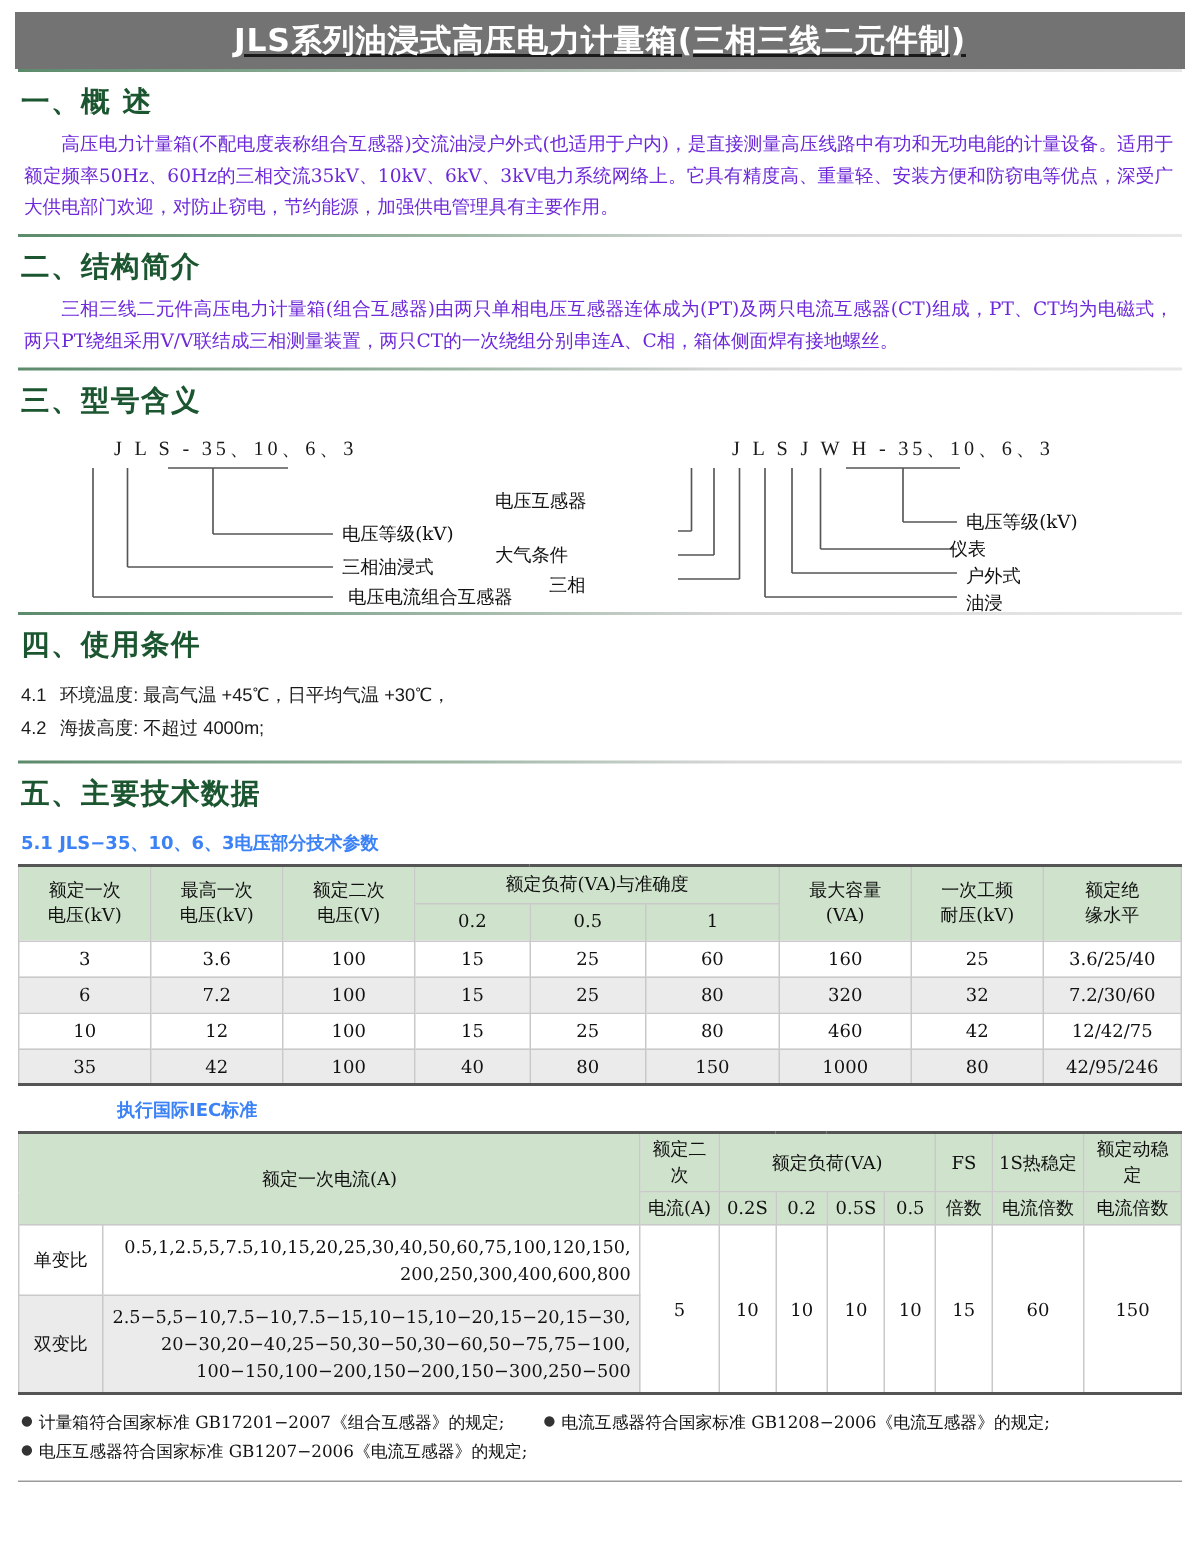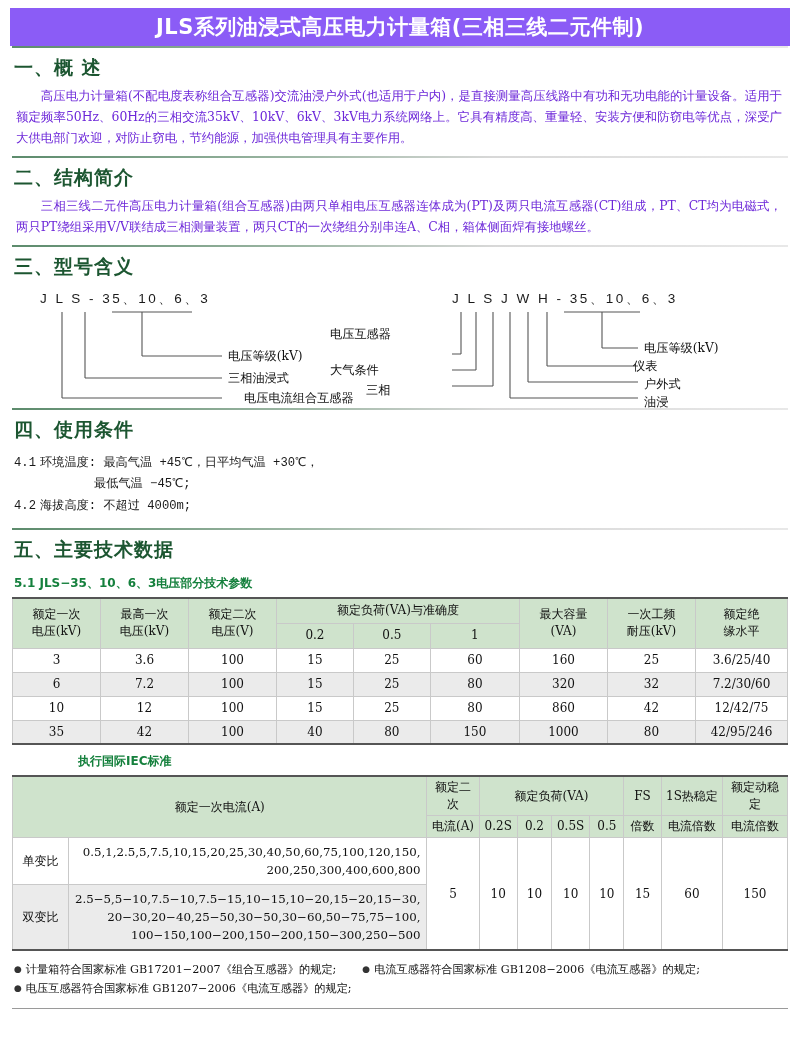--- a/index.html
+++ b/index.html
@@ -8,24 +8,25 @@
     background: #ffffff;
     font-family: "DejaVu Sans", "Liberation Sans", sans-serif;
     color: #1a1a1a;
   }
   body { width: 800px; min-height: 1044px; position: relative; }
 
   
   .banner {
     margin: 8px 10px 0 10px;
     height: 38px;
-    background: #8b5cf6;
+    background: #737373;
     display: flex;
     align-items: center;
     justify-content: center;
+    text-decoration: underline;
   }
   .banner-title {
     color: #ffffff;
     font-size: 21px;
     font-weight: bold;
     letter-spacing: 0.5px;
     white-space: nowrap;
   }
 
   
@@ -56,58 +57,59 @@
   
   .models {
     position: relative;
     height: 118px;
     margin: 6px 0 0 0;
   }
   .model { position: absolute; top: 0; }
   .model-left { left: 40px; }
   .model-right { left: 452px; }
   .code {
-    font-family: Liberation Sans, sans-serif;
+    font-family: Liberation Serif, serif;
     font-size: 13.5px;
     letter-spacing: 2.5px;
     white-space: nowrap;
     color: #1a1a1a;
     height: 20px;
+    margin-left: 36px;
   }
   .lines { position: absolute; top: 20px; left: 0; }
   .lbl {
     position: absolute;
     font-family: "DejaVu Serif", "Liberation Serif", serif;
     font-size: 12.2px;
     white-space: nowrap;
     color: #111;
   }
 
   
   .cond-wrap {
     display: flex;
     padding: 6px 14px 10px 14px;
-    font-family: Liberation Mono, monospace;
+    font-family: Liberation Sans, sans-serif;
     font-size: 12.2px;
     line-height: 21px;
     align-items: center;
   }
   .cond-col { width: 50%; }
   .cond-col.right { padding-left: 14px; }
   .cond-item { display: flex; margin-bottom: 1px; }
   .cond-no { width: 26px; flex: none; }
   .cond-body { flex: 1; }
   .cond-ind { padding-left: 54px; }
 
   
   .tbl-cap {
     font-size: 12px;
     font-weight: bold;
     padding: 8px 0 5px 14px;
-    color: #15803d;
+    color: #3b82f6;
     font-family: "DejaVu Sans", "Liberation Sans", sans-serif;
     display: flex;
   }
   .tbl-cap .note { font-weight: bold; margin-left: 64px; }
 
   table {
     border-collapse: collapse;
     width: 776px;
     margin: 0 12px;
     font-family: "DejaVu Serif", "Liberation Serif", serif;
@@ -193,21 +195,21 @@
 
       <line x1="45" y1="2" x2="45" y2="68" stroke="#555" stroke-width="1.1"></line>
       <line x1="45" y1="68" x2="182" y2="68" stroke="#555" stroke-width="1.1"></line>
 
       <line x1="72" y1="2" x2="152" y2="2" stroke="#555" stroke-width="1.1"></line>
       <line x1="102" y1="2" x2="102" y2="46" stroke="#555" stroke-width="1.1"></line>
       <line x1="102" y1="46" x2="182" y2="46" stroke="#555" stroke-width="1.1"></line>
     </svg>
     <div class="lbl" style="left:188px; top:58px;">电压等级(kV)</div>
     <div class="lbl" style="left:188px; top:80px;">三相油浸式</div>
-    <div class="lbl" style="left:204px; top:100px;">电压电流组合互感器</div>
+    <div class="lbl" style="left:192px; top:100px;">电压电流组合互感器</div>
   </div>
 
   <div class="model model-right">
     <div class="code">J L S J W H - 35、10、6、3</div>
     <svg class="lines" width="260" height="96" style="left:0;">
 
       <line x1="9" y1="2" x2="9" y2="44" stroke="#555" stroke-width="1.1"></line>
       <line x1="9" y1="44" x2="-44" y2="44" stroke="#555" stroke-width="1.1"></line>
 
       <line x1="24" y1="2" x2="24" y2="60" stroke="#555" stroke-width="1.1"></line>
@@ -242,21 +244,20 @@
 <div class="divider"></div>
 <div class="sec-head">四、使用条件</div>
 
 <div class="cond-wrap">
   <div class="cond-col">
     <div class="cond-item">
       <div class="cond-no">4.1</div>
       <div class="cond-body">
         <span>环境温度:</span>
         <span>最高气温 +45℃，日平均气温 +30℃，</span>
-        <div class="cond-ind">最低气温 −45℃;</div>
       </div>
     </div>
     <div class="cond-item">
       <div class="cond-no">4.2</div>
       <div class="cond-body">
         <span>海拔高度:</span>
         <span>不超过 4000m;</span>
       </div>
     </div>
   </div>
@@ -328,21 +329,21 @@
       <td>32</td>
       <td>7.2/30/60</td>
     </tr>
     <tr>
       <td>10</td>
       <td>12</td>
       <td>100</td>
       <td>15</td>
       <td>25</td>
       <td>80</td>
-      <td>860</td>
+      <td>460</td>
       <td>42</td>
       <td>12/42/75</td>
     </tr>
     <tr>
       <td>35</td>
       <td>42</td>
       <td>100</td>
       <td>40</td>
       <td>80</td>
       <td>150</td>

